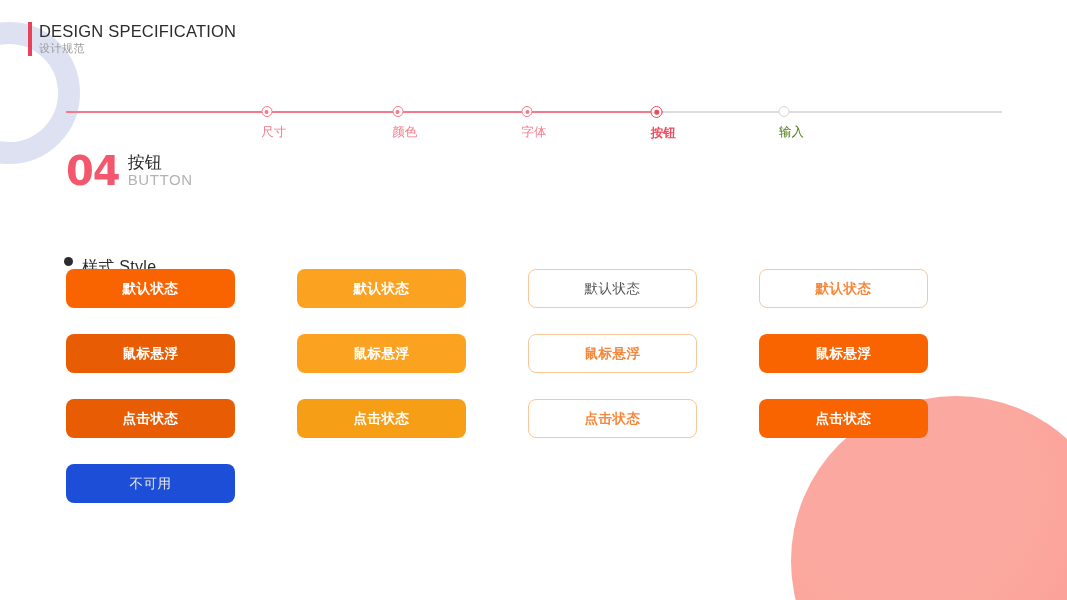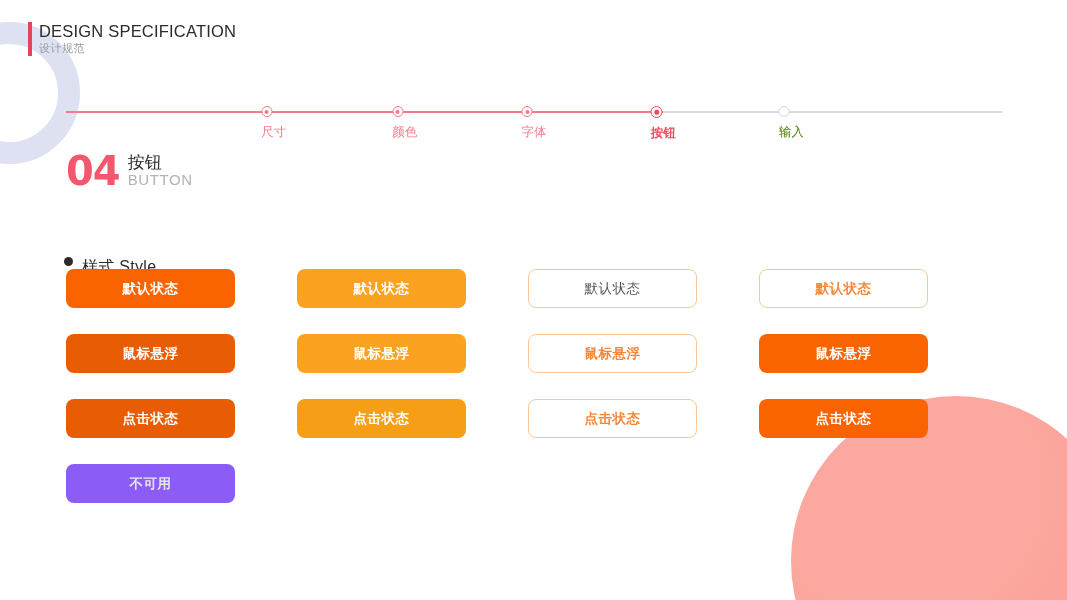--- a/index.html
+++ b/index.html
@@ -225,21 +225,21 @@
     user-select: none;
   }
   .btn.empty { visibility: hidden; }
 
   .btn.solid-orange       { background: #fa6400; color: #ffffff; }
   .btn.solid-orange-dark  { background: #e85d04; color: #ffffff; }
   .btn.solid-amber        { background: #fba321; color: #ffffff; }
   .btn.solid-amber-dark   { background: #f59e16; color: #ffffff; }
   .btn.outline-gray       { background: #ffffff; color: #555555; border: 1px solid #fbc79a; font-weight: normal; }
   .btn.outline-orange     { background: #ffffff; color: #f5873a; border: 1px solid #fbc79a; }
-  .btn.disabled           { background: #8b5cf6; color: #e6e6e6; font-weight: bold; }
+  .btn.disabled           { background: #1d4ed8; color: #e6e6e6; font-weight: normal; }
 </style>
 </head>
 <body>
 
 <div class="decor-ring"></div>
 <div class="decor-blob"></div>
 
 <div class="header">
   <div class="header-bar"></div>
   <div class="header-texts">

